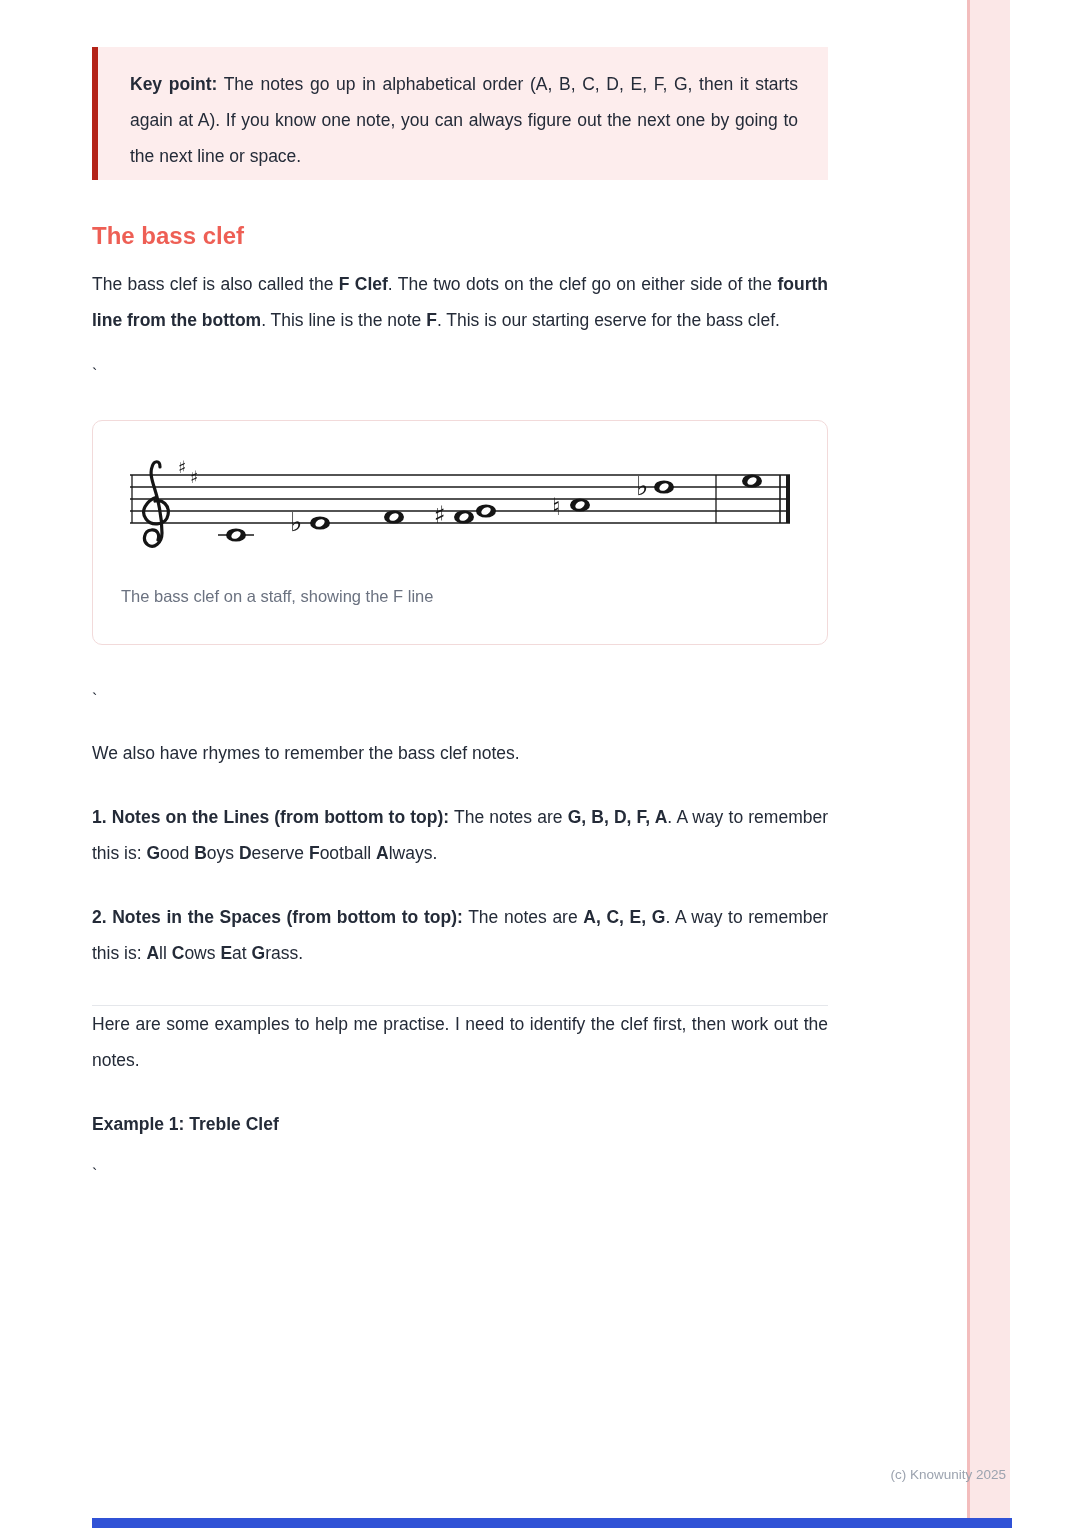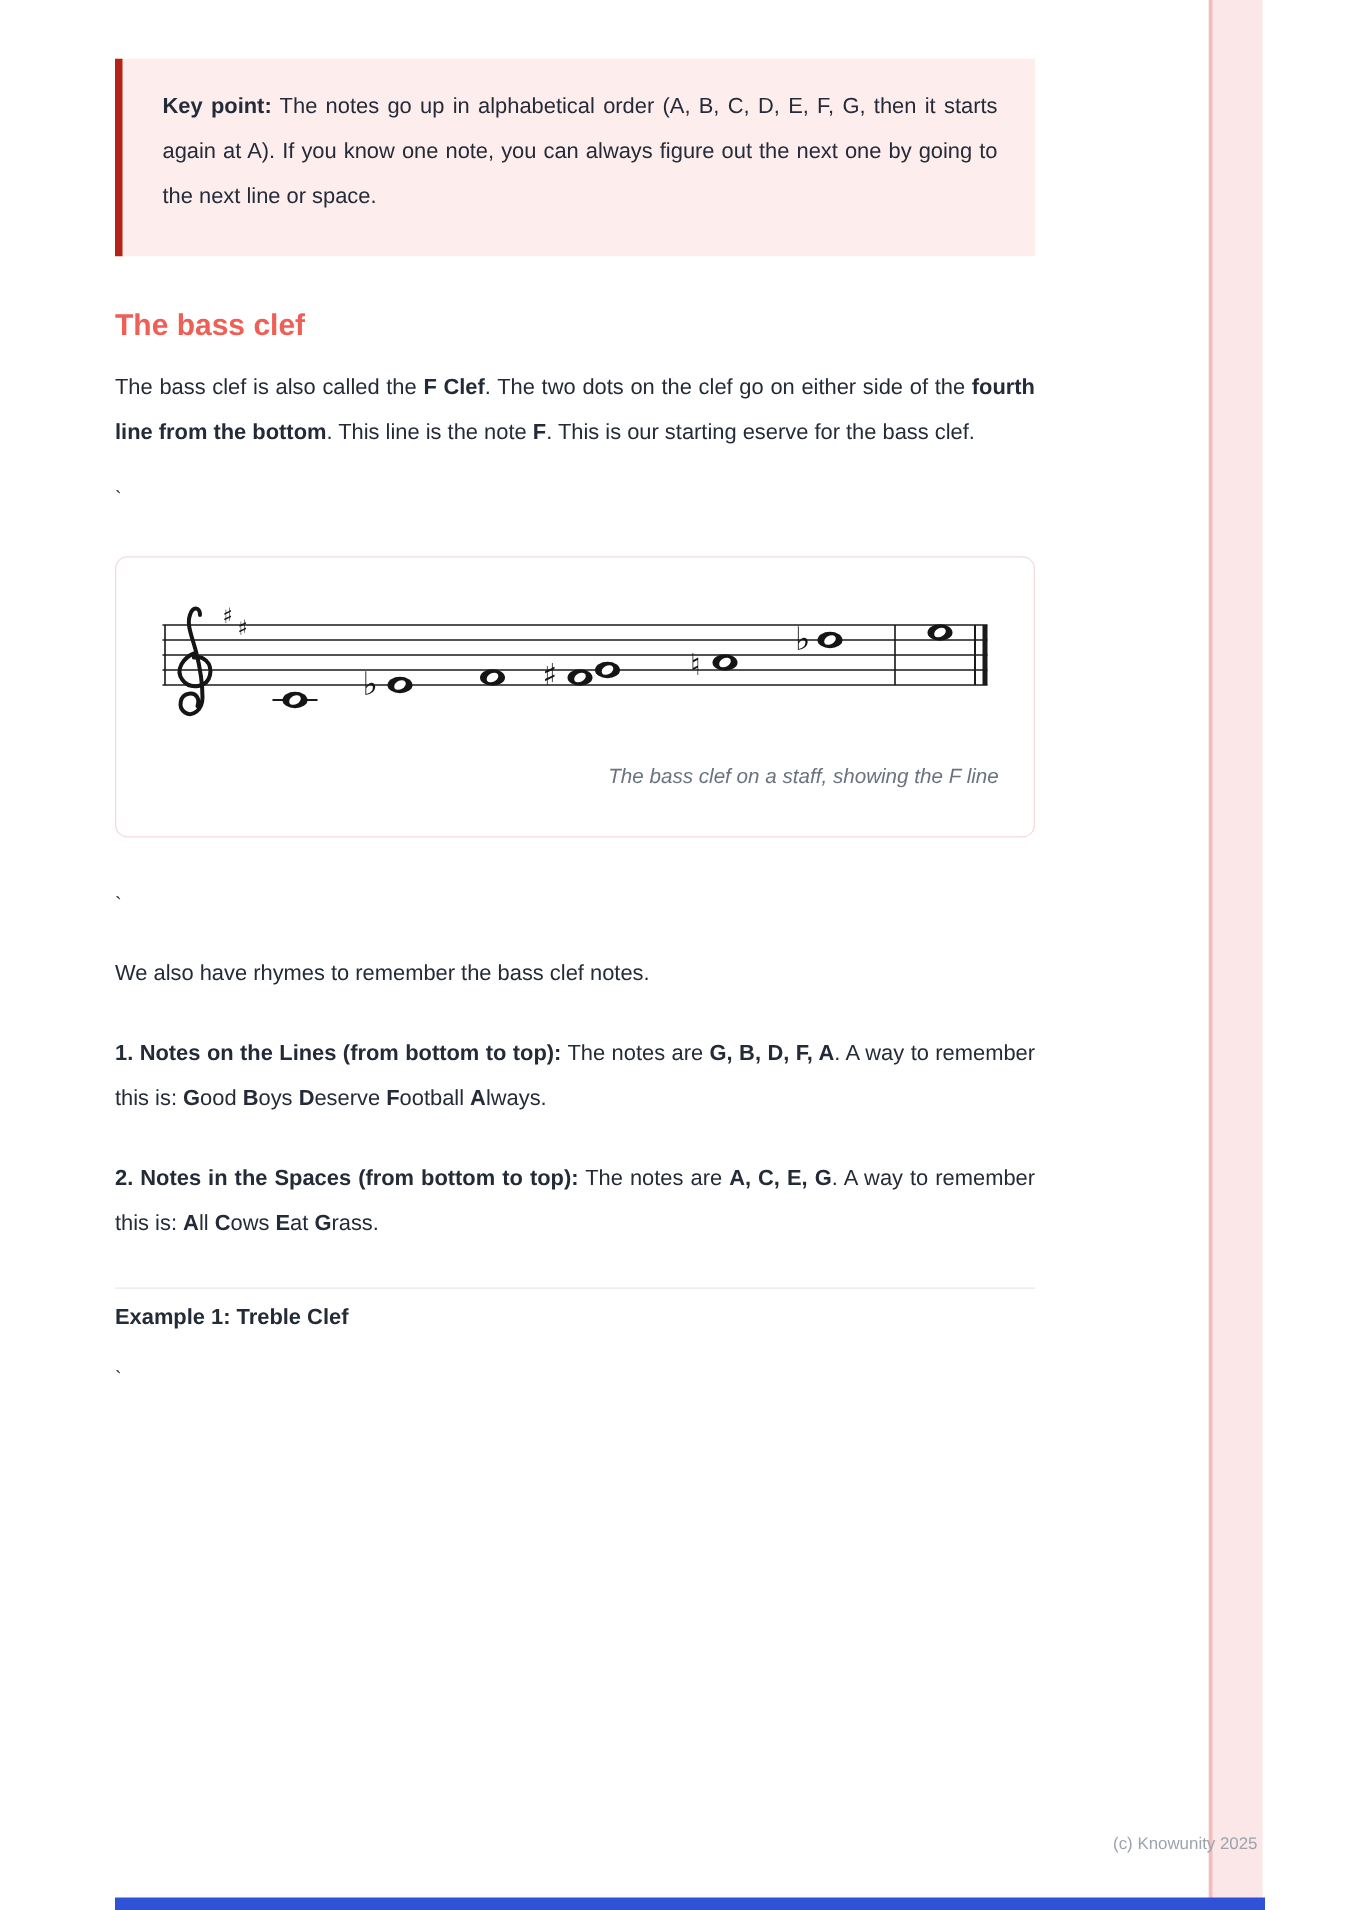--- a/index.html
+++ b/index.html
@@ -20,21 +20,21 @@
   }
   .footer-credit {
     position:absolute; right:74px; bottom:46px;
     color:#9ca3af; font-size:13.5px;
   }
   .content { position:absolute; left:92px; top:0; width:736px; }
   .callout {
     margin-top:47px;
     background:var(--callout-bg,#fdeded);
     border-left:6px solid var(--callout-border,#b42318);
-    padding:19px 30px 31px 32px;
+    padding:19px 30px 6px 32px;
     box-sizing:border-box;
   }
   .callout p { margin:0; font-size:17.5px; line-height:36px; text-align:justify; }
   .section-heading {
     color:var(--accent-heading,#ee5f55);
     font-size:24px; font-weight:700;
     margin:42px 0 16px;
   }
   .page-heading {
     color:var(--accent-heading,#ee5f55);
@@ -49,21 +49,21 @@
     margin:36px 0 22px;
     border:1px solid #f2dada;
     border-radius:10px;
     background:#ffffff;
     padding:32px 28px 38px;
     box-sizing:border-box;
   }
   .staff-wrap { text-align:center; }
   .staff-wrap svg { display:block; margin:0 auto; }
   .figure-card figcaption {
-    text-align:right; font-style:italic;
+    text-align:left; 
     color:#6b7280; font-size:16.5px; margin-top:30px;
   }
   hr.divider { border:none; border-top:1px solid #e5e7eb; margin:34px 0 0; }
   p.example-label { font-size:17.5px; font-weight:700; line-height:36px; margin:4px 0 24px; }
 </style>
 </head>
 <body>
 
 <div>
 
@@ -132,20 +132,21 @@
 
     <p class="body">We also have rhymes to remember the bass clef notes.</p>
 
     <p class="body"><strong>1. Notes on the Lines (from bottom to top):</strong><span> The notes are </span><strong>G, B, D, F, A</strong><span>. A way to remember this is: </span><strong>G</strong><span>ood </span><strong>B</strong><span>oys </span><strong>D</strong><span>eserve </span><strong>F</strong><span>ootball </span><strong>A</strong><span>lways.</span></p>
 
     <p class="body"><strong>2. Notes in the Spaces (from bottom to top):</strong><span> The notes are </span><strong>A, C, E, G</strong><span>. A way to remember this is: </span><strong>A</strong><span>ll </span><strong>C</strong><span>ows </span><strong>E</strong><span>at </span><strong>G</strong><span>rass.</span></p>
 
     <hr class="divider">
 
 
+    <p class="body">Here are some examples to help me practise. I need to identify the clef first, then work out the notes.</p>
 
     <p class="example-label">Example 1: Treble Clef</p>
 
     <p class="tick">`</p>
 
   </div>
 
   <div class="footer-credit">(c) Knowunity 2025</div>
   <div class="footer-bar"></div>
 

